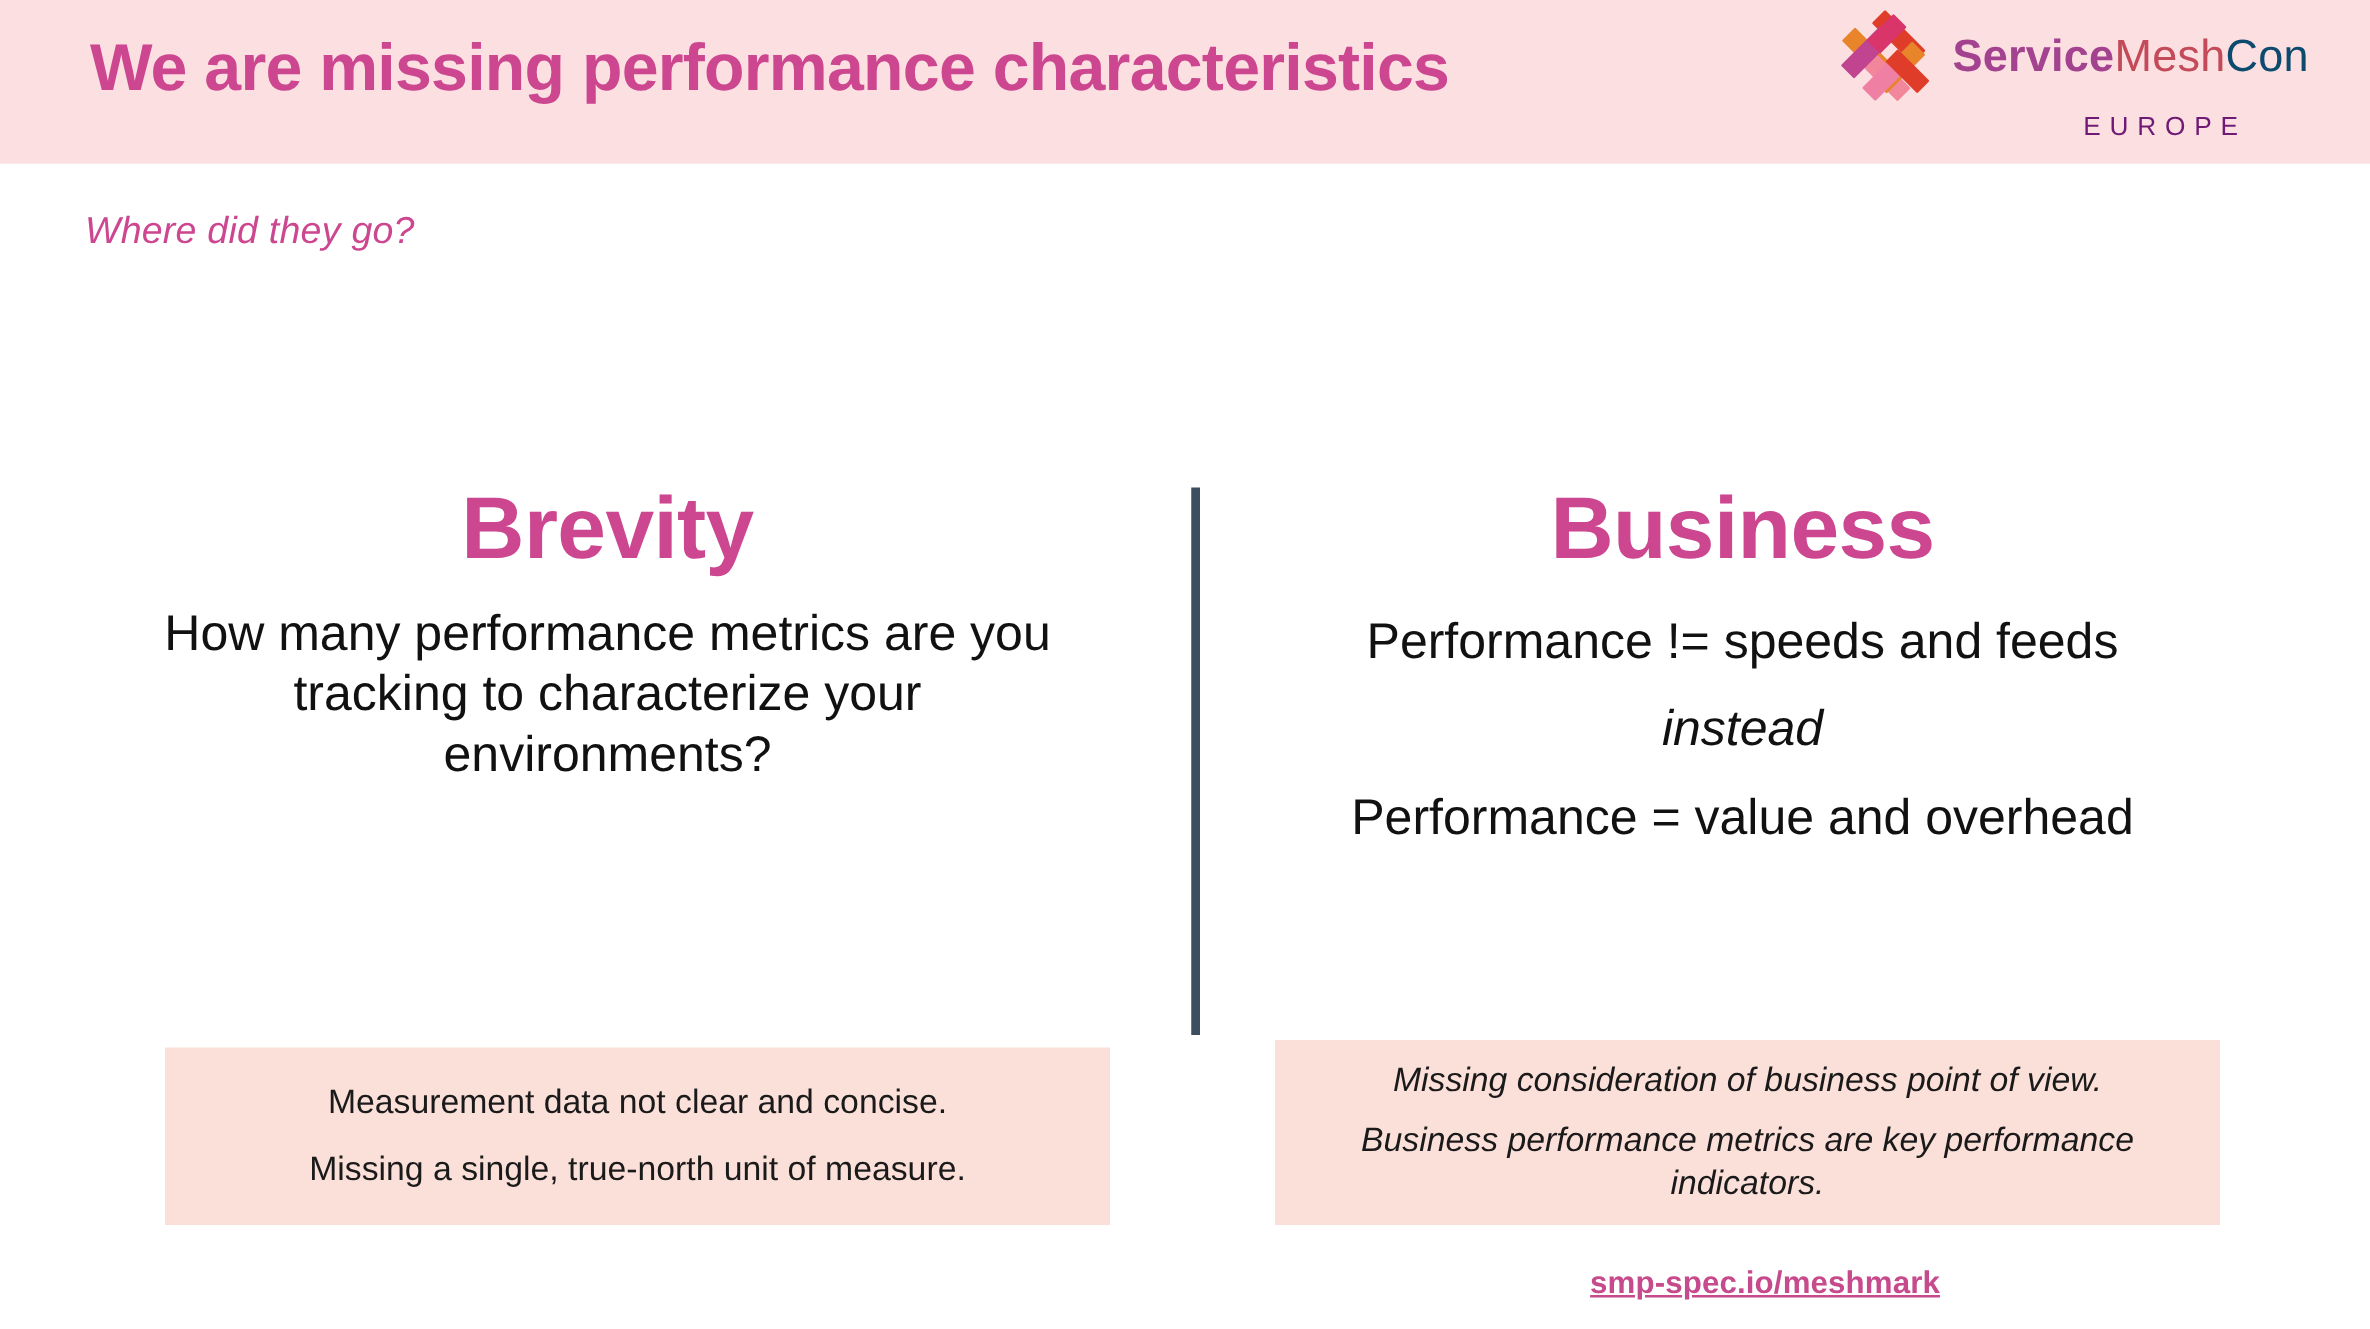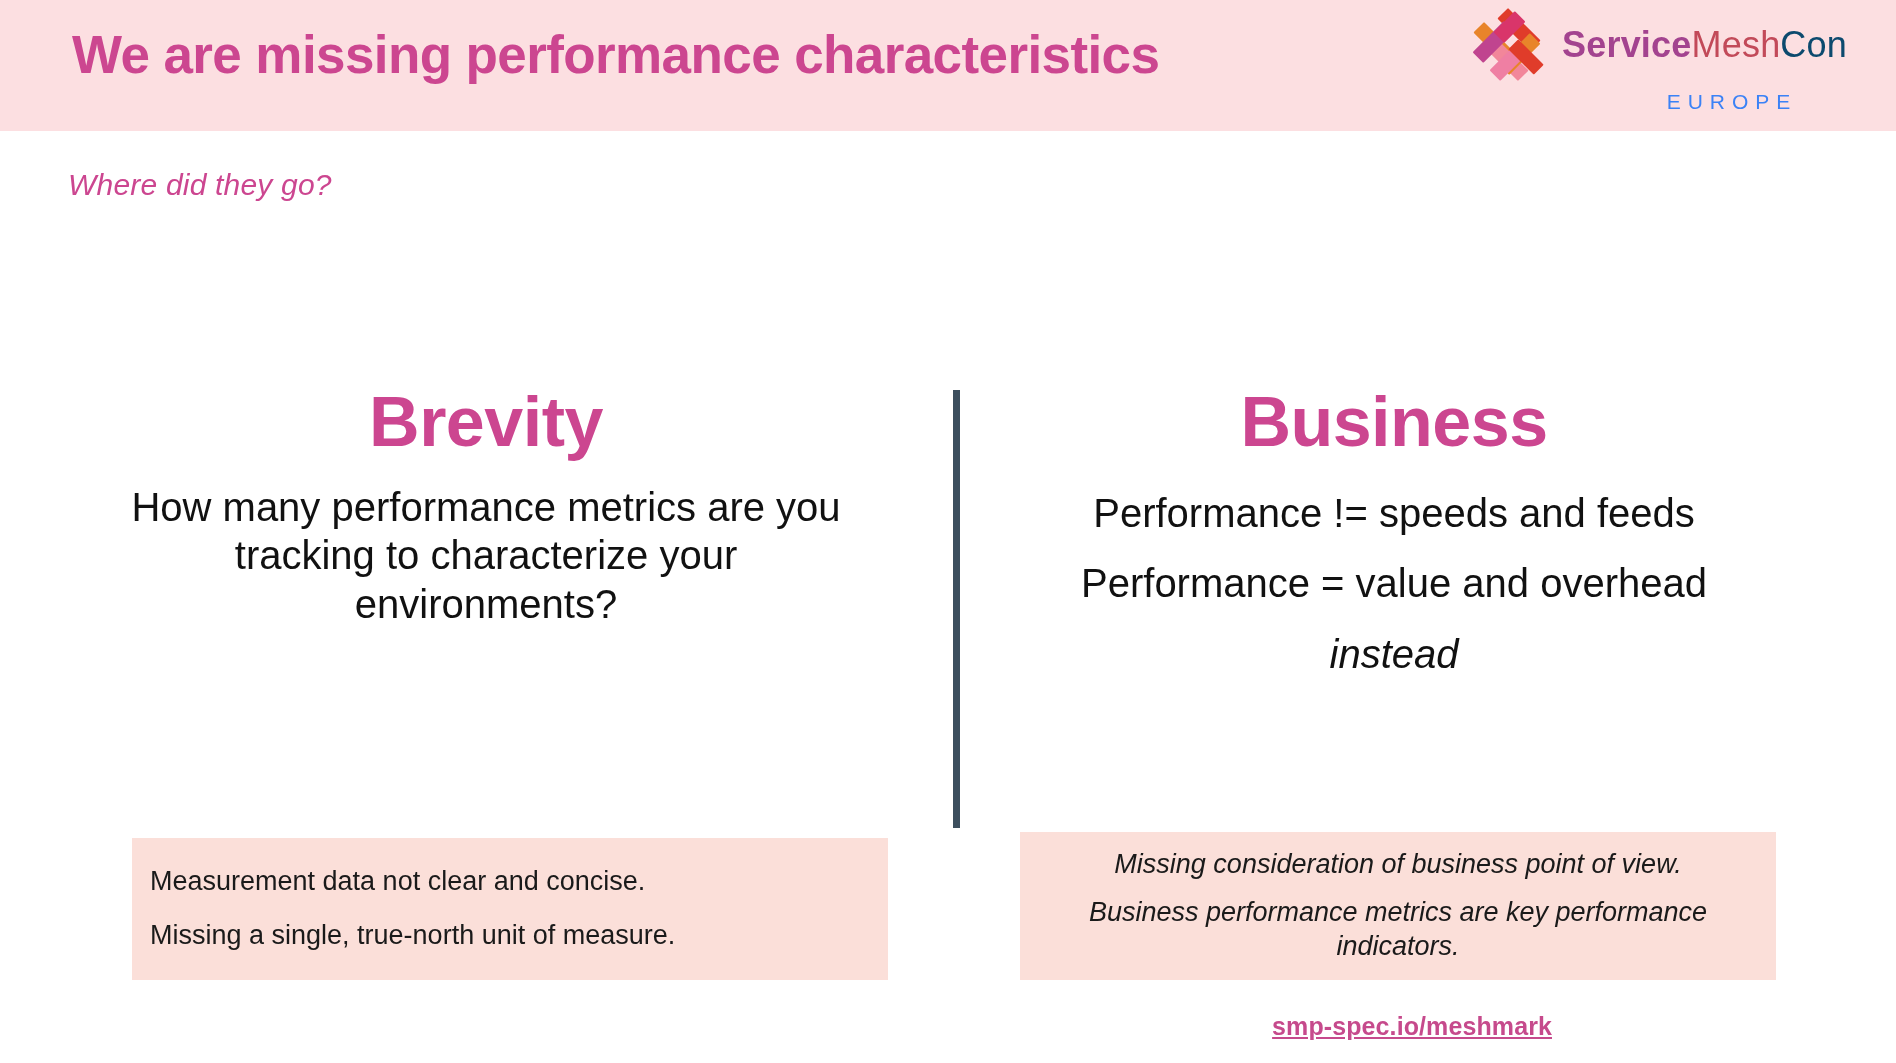--- a/index.html
+++ b/index.html
@@ -73,21 +73,21 @@
   .logo-word .w-mesh    { color: #c24a59; font-weight: normal; }
   .logo-word .w-con     { color: #0c4a6e; font-weight: normal; }
 
   .logo-europe {
     position: absolute;
     left: 118px; top: 82px;
     width: 292px;
     text-align: center;
     font-size: 21px;
     letter-spacing: 7px;
-    color: #3b82f6;
+    color: #701a75;
   }
 
   
   .subtitle {
     position: absolute;
     left: 68px; top: 168px;
     font-size: 30px;
     font-style: italic;
     color: #cc4690;
     letter-spacing: 0.2px;
@@ -146,21 +146,21 @@
   .callout-right {
     left: 1020px; top: 832px;
     width: 756px; height: 148px;
     padding: 17px 22px;
   }
   .callout p {
     font-size: 27px;
     color: #1a1a1a;
     line-height: 1.25;
   }
-  .callout-left p { text-align: left; margin: 10px 0; }
+  .callout-left p { text-align: center; margin: 10px 0; }
   .callout-right p { text-align: center; font-style: italic; margin: 7px 0; }
 
   
   .footer-link {
     position: absolute;
     right: 48px; bottom: 22px;
     font-size: 25px;
     font-weight: bold;
     color: #c64a8c;
     text-decoration: underline;
@@ -200,22 +200,22 @@
 
   <div class="col col-left">
     <div class="col-heading">Brevity</div>
     <div class="col-body">How many performance metrics are you tracking to characterize your environments?</div>
   </div>
 
   <div class="col col-right">
     <div class="col-heading">Business</div>
     <div class="col-body">
       <div class="line">Performance != speeds and feeds</div>
+      <div class="line italic">instead</div>
       <div class="line">Performance = value and overhead</div>
-      <div class="line italic">instead</div>
     </div>
   </div>
 
   <div class="callout callout-left">
     <p>Measurement data not clear and concise.</p>
     <p>Missing a single, true-north unit of measure.</p>
   </div>
 
   <div class="callout callout-right">
     <p>Missing consideration of business point of view.</p>

